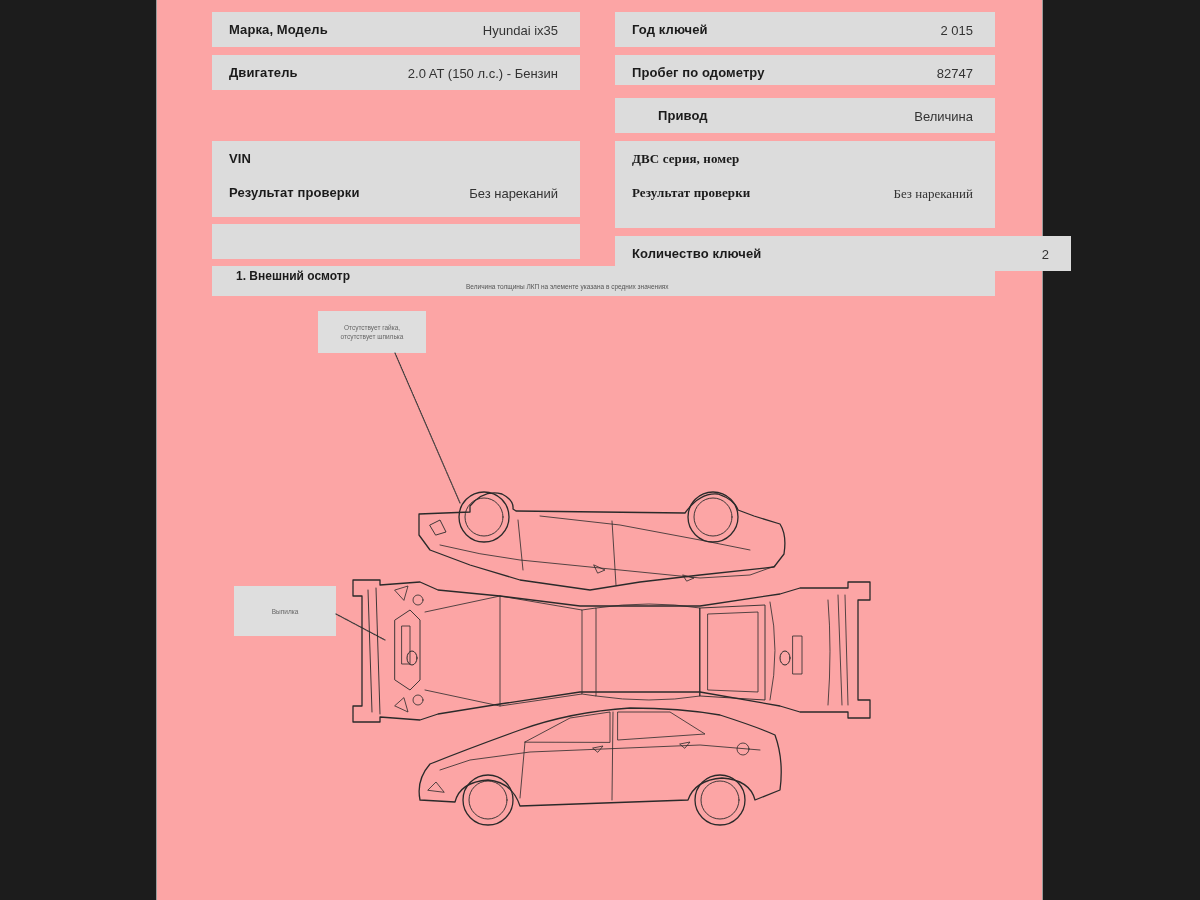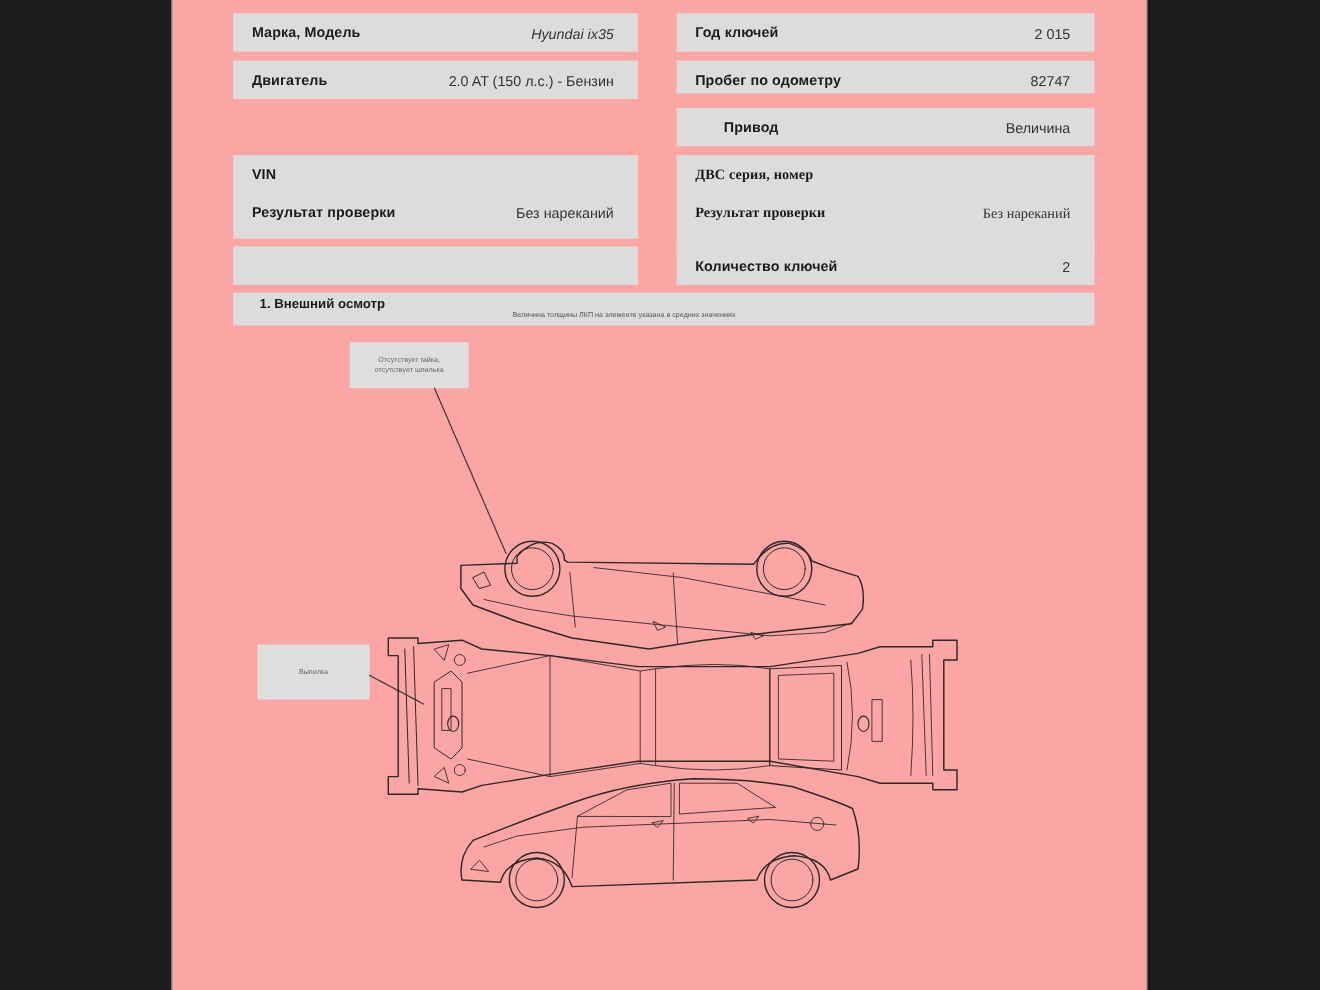--- a/index.html
+++ b/index.html
@@ -48,21 +48,21 @@
     }
     svg.diagram { position: absolute; left: 0; top: 0; }
   </style>
 </head>
 <body>
 
 <div class="page">
 
   <div class="panel" style="left:55px; top:12px; width:368px; height:35px;">
     <span class="lbl" style="top:10px;">Марка, Модель</span>
-    <span class="val" style="top:11px;font-style:italic;">Hyundai ix35</span>
+    <span class="val" style="top:11px;">Hyundai ix35</span>
   </div>
   <div class="panel" style="left:55px; top:55px; width:368px; height:35px;">
     <span class="lbl" style="top:10px;">Двигатель</span>
     <span class="val" style="top:11px;">2.0 AT (150 л.с.) - Бензин</span>
   </div>
   <div class="panel" style="left:55px; top:141px; width:368px; height:76px;">
     <span class="lbl" style="top:10px;">VIN</span>
     <span class="val" style="top:11px;"></span>
     <span class="lbl" style="top:44px;">Результат проверки</span>
     <span class="val" style="top:45px;">Без нареканий</span>
@@ -80,21 +80,21 @@
   <div class="panel" style="left:458px; top:98px; width:380px; height:35px;">
     <span class="lbl" style="top:10px;padding-left:26px;">Привод</span>
     <span class="val" style="top:11px;">Величина</span>
   </div>
   <div class="panel" style="left:458px; top:141px; width:380px; height:87px;font-family:Liberation Serif, serif;">
     <span class="lbl" style="top:10px;">ДВС серия, номер</span>
     <span class="val" style="top:11px;"></span>
     <span class="lbl" style="top:44px;">Результат проверки</span>
     <span class="val" style="top:45px;">Без нареканий</span>
   </div>
-  <div class="panel" style="left:458px; top:224px; width:380px; height:35px;">
+  <div class="panel" style="left:458px; top:236px; width:456px; height:35px;">
     <span class="lbl" style="top:10px;">Количество ключей</span>
     <span class="val" style="top:11px;">2</span>
   </div>
 
   <div class="section" style="left:55px; top:266px; width:783px; height:30px;">
     <span class="title">1. Внешний осмотр</span>
     <span class="note">Величина толщины ЛКП на элементе указана в средних значениях</span>
   </div>
 
   <div class="callout" style="left:161px; top:311px; width:108px; height:42px; padding:0 10px;">

